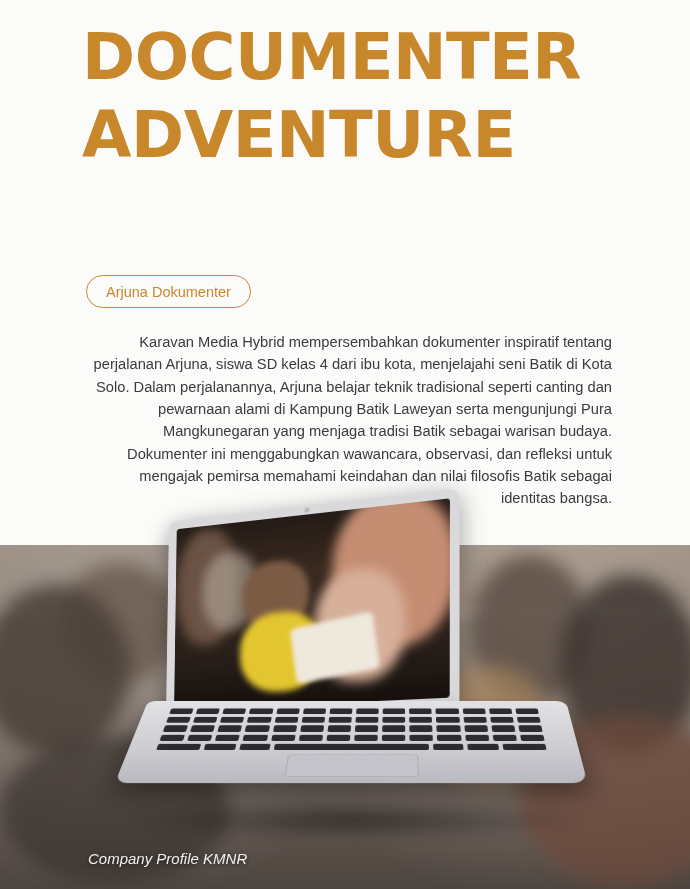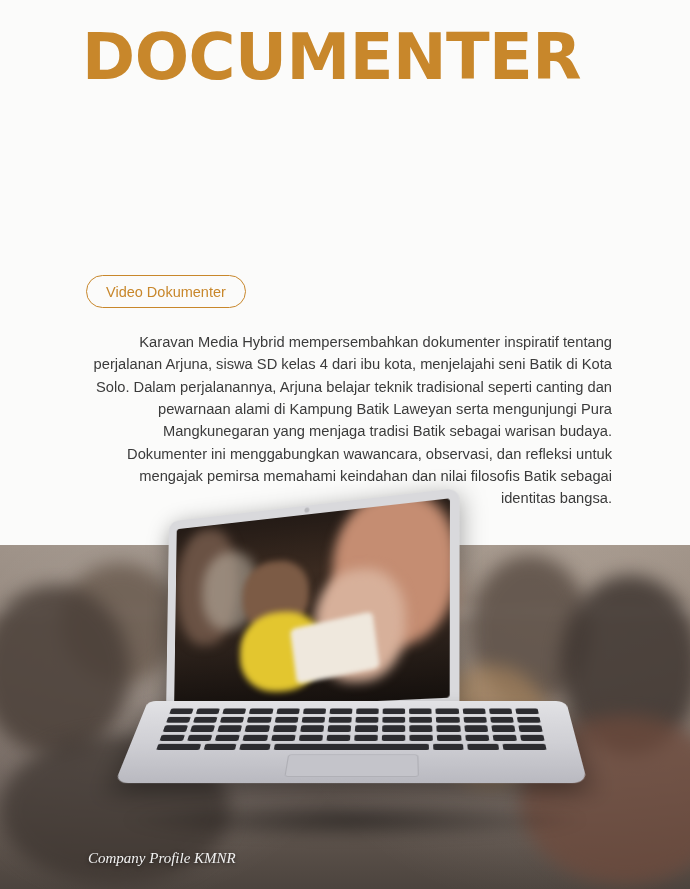--- a/index.html
+++ b/index.html
@@ -159,34 +159,35 @@
     background: radial-gradient(ellipse at center, rgba(0,0,0,0.45), rgba(0,0,0,0) 70%);
     filter: blur(6px);
   }
 
   
   .footer {
     position: absolute; left: 88px; bottom: 22px;
     color: #f2f2f2;
     font-size: 15px;
     font-style: italic;
-    font-family: Liberation Serif, serif;
+    font-family: Liberation Sans, sans-serif;
     text-shadow: 0 1px 4px rgba(0,0,0,0.55);
   }
 </style>
 </head>
 <body>
 
 <div class="page">
 
   <div class="title-block">
     <div class="title-line">DOCUMENTER</div>
+    <div class="title-line">ADVENTURE</div>
   </div>
 
-  <div class="badge">Video Dokumenter</div>
+  <div class="badge">Arjuna Dokumenter</div>
 
   <p class="body-text">Karavan Media Hybrid mempersembahkan dokumenter inspiratif tentang perjalanan Arjuna, siswa SD kelas 4 dari ibu kota, menjelajahi seni Batik di Kota Solo. Dalam perjalanannya, Arjuna belajar teknik tradisional seperti canting dan pewarnaan alami di Kampung Batik Laweyan serta mengunjungi Pura Mangkunegaran yang menjaga tradisi Batik sebagai warisan budaya. Dokumenter ini menggabungkan wawancara, observasi, dan refleksi untuk mengajak pemirsa memahami keindahan dan nilai filosofis Batik sebagai identitas bangsa.</p>
 
   <div class="photo">
     <div class="photo-bg"></div>
     <div class="rail"></div>
     <div class="blob b5"></div>
     <div class="blob b6"></div>
     <div class="blob b2"></div>
     <div class="blob b1"></div>

